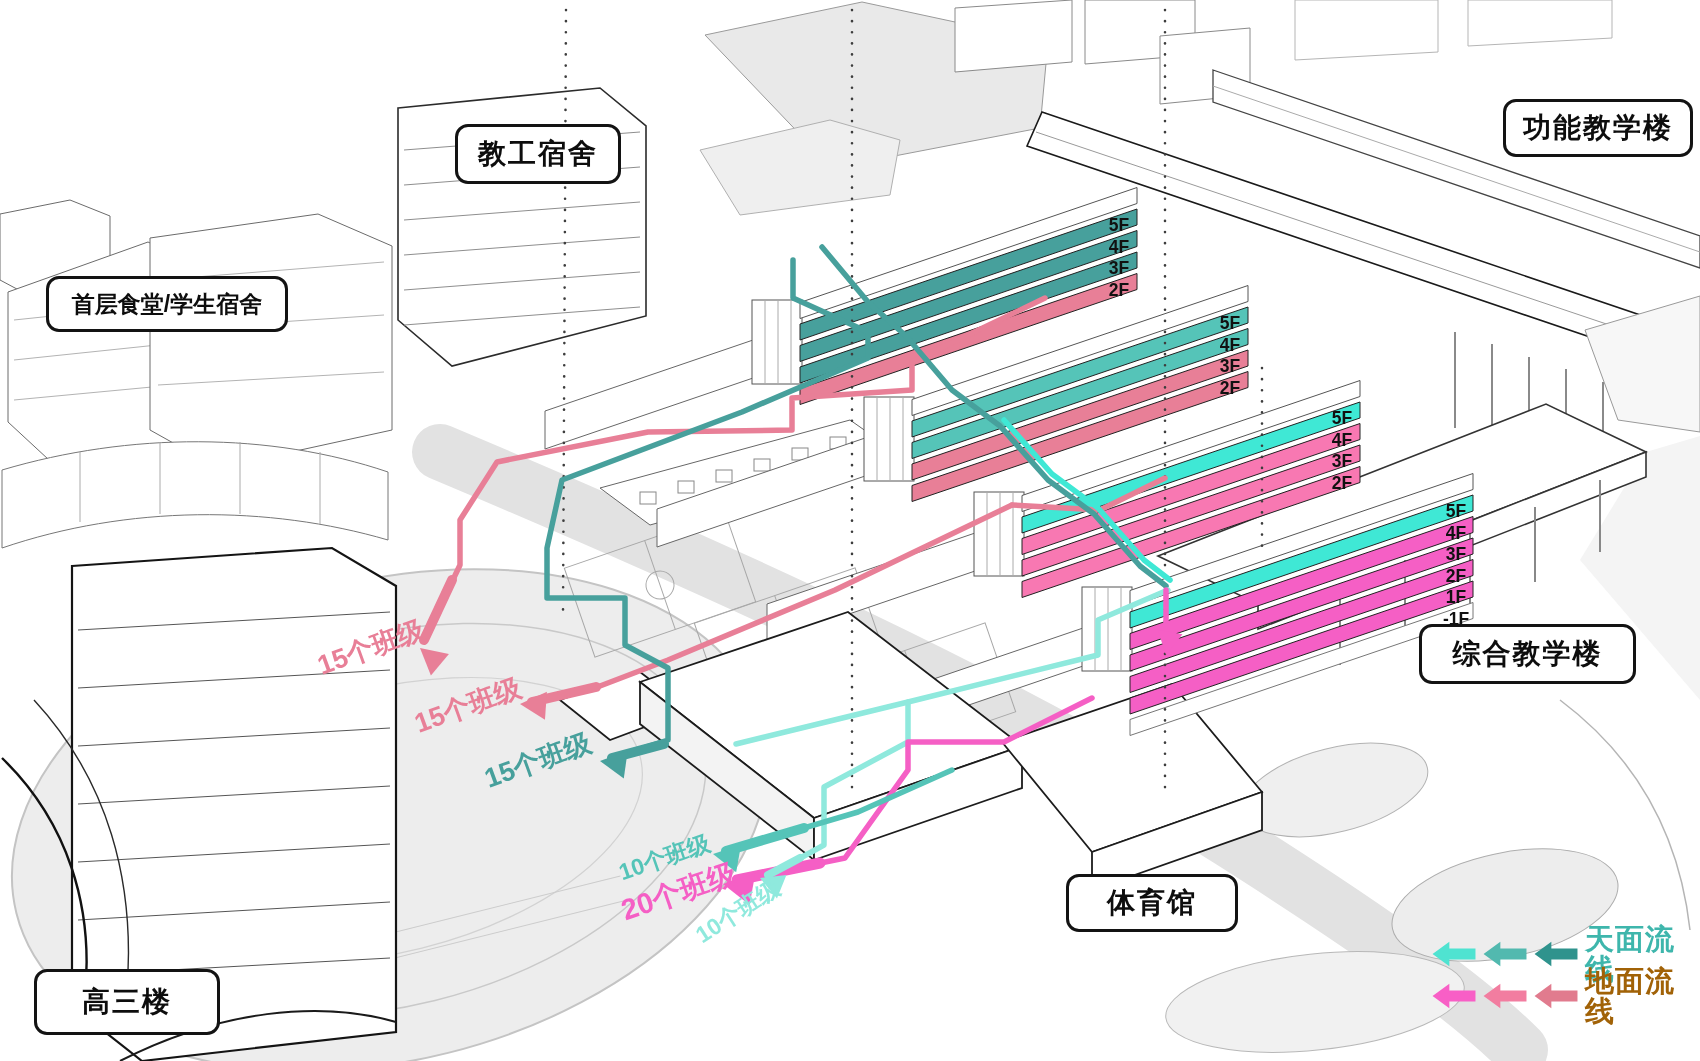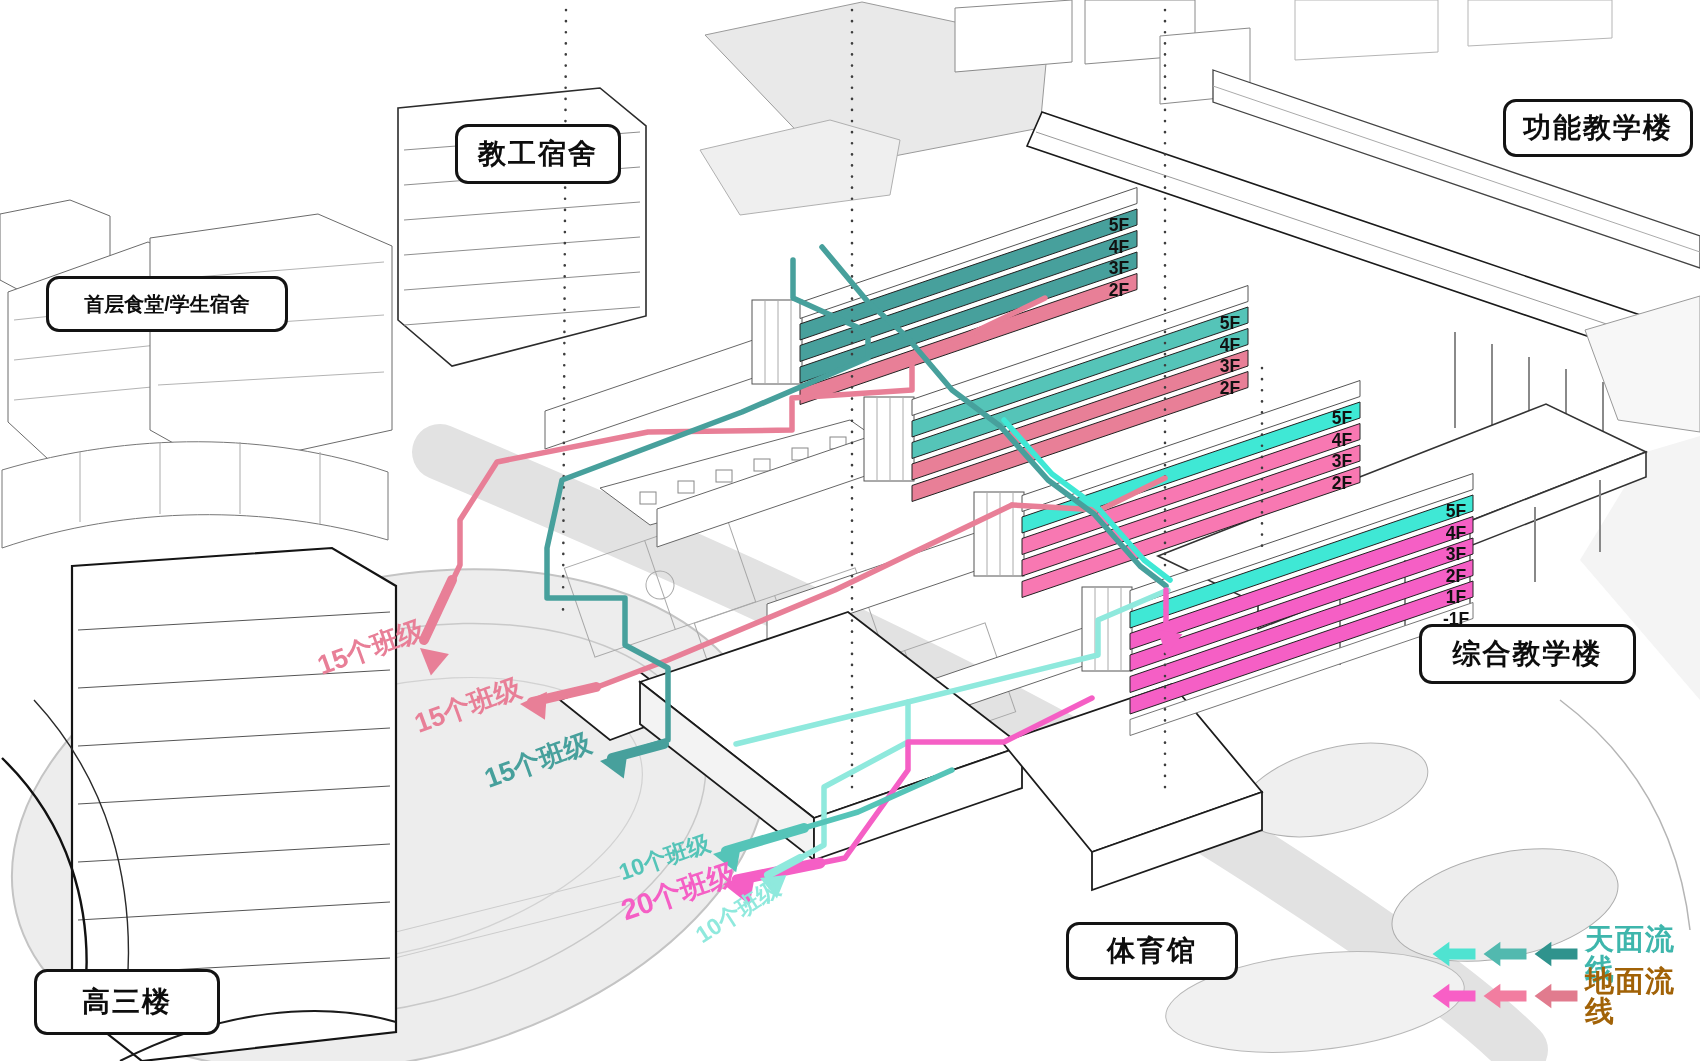--- a/index.html
+++ b/index.html
@@ -304,23 +304,23 @@
     <text transform="translate(471,714) rotate(-20)" font-size="27" class="flow-label" fill="#e87f97">15个班级</text>
     <text transform="translate(541,769) rotate(-20)" font-size="27" class="flow-label" fill="#47a09c">15个班级</text>
     <text transform="translate(667,865) rotate(-19)" font-size="23" class="flow-label" fill="#55c4b8">10个班级</text>
     <text transform="translate(682,901) rotate(-19)" font-size="29" class="flow-label" fill="#f55fc5">20个班级</text>
     <text transform="translate(742,918) rotate(-33)" font-size="23" class="flow-label" fill="#8fe9dd">10个班级</text>
   </g>
 </svg>
 
   <div class="bbox" style="left:455px;top:124px;width:166px;height:60px;font-size:28px;">教工宿舍</div>
   <div class="bbox" style="left:1455px;top:99px;width:190px;height:58px;font-size:28px;margin-left:48px;">功能教学楼</div>
-  <div class="bbox" style="left:46px;top:276px;width:242px;height:56px;font-size:20px;letter-spacing:0;">首层食堂/学生宿舍</div>
+  <div class="bbox" style="left:46px;top:276px;width:242px;height:56px;font-size:23px;letter-spacing:0;">首层食堂/学生宿舍</div>
   <div class="bbox" style="left:1419px;top:624px;width:217px;height:60px;font-size:28px;">综合教学楼</div>
-  <div class="bbox" style="left:1066px;top:922px;width:172px;height:58px;font-size:28px;">体育馆</div>
+  <div class="bbox" style="left:1066px;top:874px;width:172px;height:58px;font-size:28px;">体育馆</div>
   <div class="bbox" style="left:34px;top:969px;width:186px;height:66px;font-size:28px;font-family:Liberation Mono, monospace;">高三楼</div>
 
   <div class="legend">
     <div class="legend-row">
       <svg width="46" height="28" viewBox="0 0 46 30">
           <polygon points="0,15 18,2 18,9 46,9 46,21 18,21 18,28" fill="#4fe3d1"></polygon>
         </svg>
       <svg width="46" height="28" viewBox="0 0 46 30">
           <polygon points="0,15 18,2 18,9 46,9 46,21 18,21 18,28" fill="#52b9af"></polygon>
         </svg>

